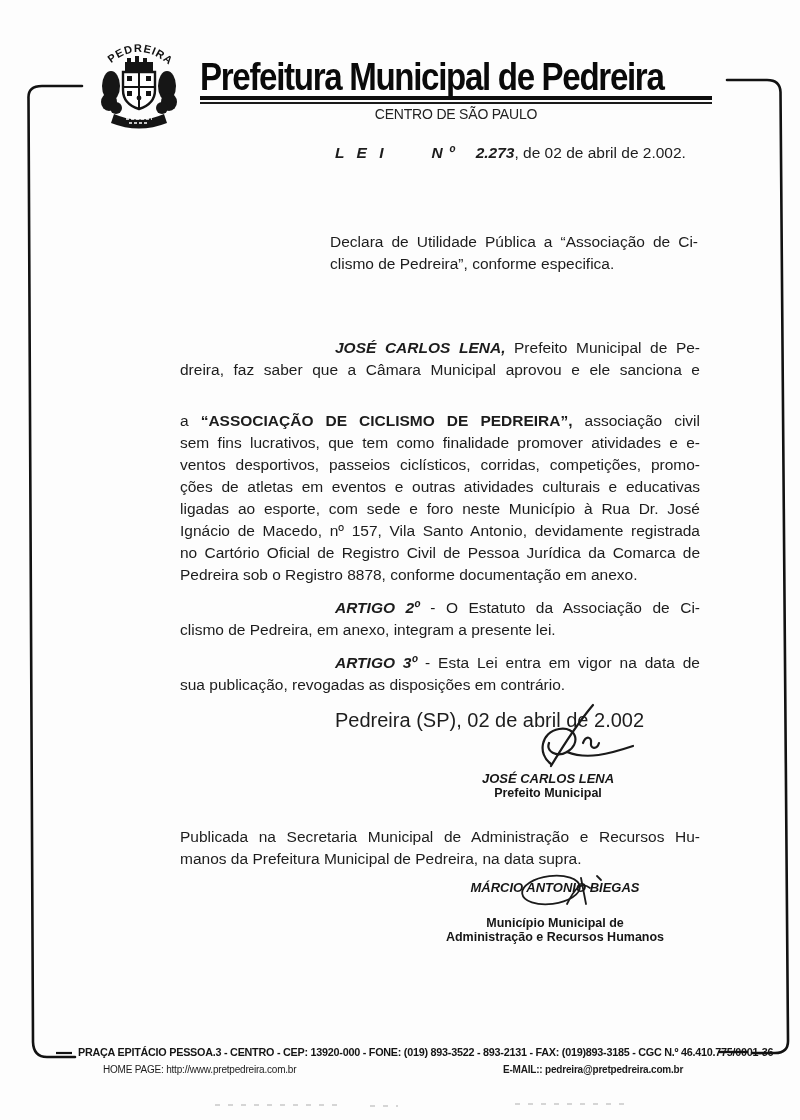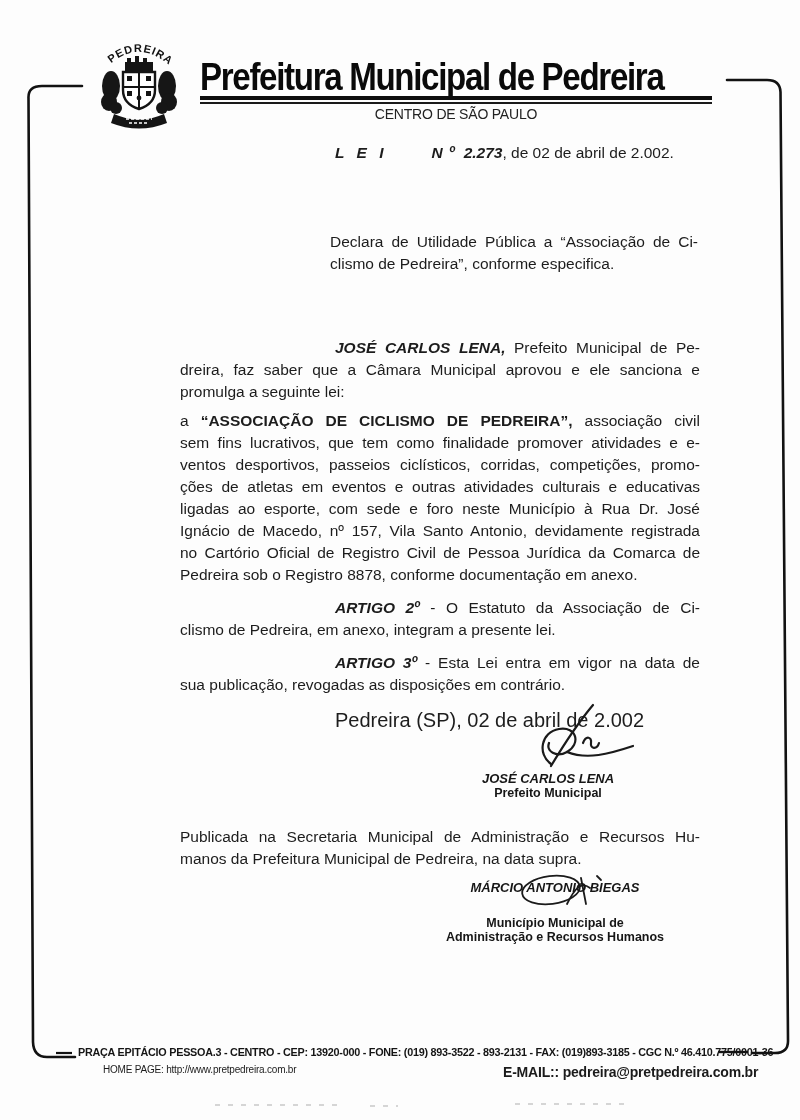--- a/index.html
+++ b/index.html
@@ -21,21 +21,21 @@
   .rule1{left:200px;top:96px;width:512px;height:4px;background:#0d0d0d;}
   .rule2{left:200px;top:102px;width:512px;height:2px;background:#1a1a1a;}
   .lh-state{
     left:200px;top:106px;width:512px;text-align:center;
     font-size:14px;letter-spacing:-0.2px;color:#222;
   }
   .law-line{left:180px;top:144px;width:540px;font-size:15.5px;white-space:nowrap;}
   .law-line .bi{font-weight:bold;font-style:italic;}
   .law-lei{margin-left:155px;letter-spacing:4px;}
   .law-nlabel{margin-left:44px;letter-spacing:1px;}
-  .law-num{margin-left:8px;}
+  .law-num{margin-left:20px;}
   
   .blk{font-size:15.5px;line-height:22px;color:#1c1c1c;}
   .line{display:block;}
   .jl{text-align:justify;text-align-last:justify;}
   .ll{text-align:left;text-align-last:left;}
   .ind{padding-left:155px;}
   .bi{font-weight:bold;font-style:italic;}
   .bd{font-weight:bold;}
   .ementa{left:330px;top:231px;width:368px;}
   .preamble{left:180px;top:337px;width:520px;}
@@ -49,21 +49,21 @@
   .sig1-svg{left:535px;top:702px;width:100px;height:66px;}
   .sig1-name{left:450px;top:771px;width:196px;text-align:center;font-size:13px;font-weight:bold;font-style:italic;color:#161616;}
   .sig1-role{left:450px;top:786px;width:196px;text-align:center;font-size:12.5px;font-weight:bold;color:#161616;}
   .sig2-svg{left:517px;top:872px;width:88px;height:40px;}
   .sig2-name{left:452px;top:880px;width:206px;text-align:center;font-size:13px;font-weight:bold;font-style:italic;color:#161616;}
   .sig2-role1{left:452px;top:916px;width:206px;text-align:center;font-size:12.5px;font-weight:bold;color:#161616;}
   .sig2-role2{left:440px;top:930px;width:230px;text-align:center;font-size:12.5px;font-weight:bold;color:#161616;}
   
   .f-address{left:78px;top:1046px;width:652px;font-size:10.8px;font-weight:bold;letter-spacing:-0.25px;white-space:nowrap;color:#151515;}
   .f-home{left:103px;top:1064px;font-size:10px;font-weight:normal;letter-spacing:-0.2px;white-space:nowrap;color:#1b1b1b;}
-  .f-email{left:503px;top:1064px;font-size:14px;font-weight:bold;letter-spacing:-0.2px;white-space:nowrap;color:#1b1b1b;}
+  .f-email{left:503px;top:1064px;font-size:10px;font-weight:bold;letter-spacing:-0.2px;white-space:nowrap;color:#1b1b1b;}
   
   .noise{height:2px;opacity:.55;background:repeating-linear-gradient(90deg,#b5b5b5 0 5px,transparent 5px 13px);}
   .n1{left:215px;top:1104px;width:130px;}
   .n2{left:370px;top:1105px;width:28px;}
   .n3{left:515px;top:1103px;width:115px;}
 </style>
 </head>
 <body>
 
 <div class="page">
@@ -118,21 +118,20 @@
   <div class="abs law-line"><span class="bi law-lei">L E I</span><span class="bi law-nlabel">N º</span><span class="bi law-num">2.273</span><span>, de 02 de abril de 2.002.</span></div>
 
   <div class="abs blk ementa">
     <span class="line jl">Declara de Utilidade Pública a “Associação de Ci-</span>
     <span class="line ll">clismo de Pedreira”, conforme especifica.</span>
   </div>
 
   <div class="abs blk preamble">
     <span class="line jl ind"><span class="bi">JOSÉ CARLOS LENA,</span> <span>Prefeito Municipal de Pe-</span></span>
     <span class="line jl">dreira, faz saber que a Câmara Municipal aprovou e ele sanciona e</span>
-    <span class="line ll">promulga a seguinte lei:</span>
   </div>
 
   <div class="abs blk artigo1">
     <span class="line jl"><span>a</span> <span class="bd">“ASSOCIAÇÃO DE CICLISMO DE PEDREIRA”,</span> <span>associação civil</span></span>
     <span class="line jl">sem fins lucrativos, que tem como finalidade promover atividades e e-</span>
     <span class="line jl">ventos desportivos, passeios ciclísticos, corridas, competições, promo-</span>
     <span class="line jl">ções de atletas em eventos e outras atividades culturais e educativas</span>
     <span class="line jl">ligadas ao esporte, com sede e foro neste Município à Rua Dr. José</span>
     <span class="line jl">Ignácio de Macedo, nº 157, Vila Santo Antonio, devidamente registrada</span>
     <span class="line jl">no Cartório Oficial de Registro Civil de Pessoa Jurídica da Comarca de</span>

